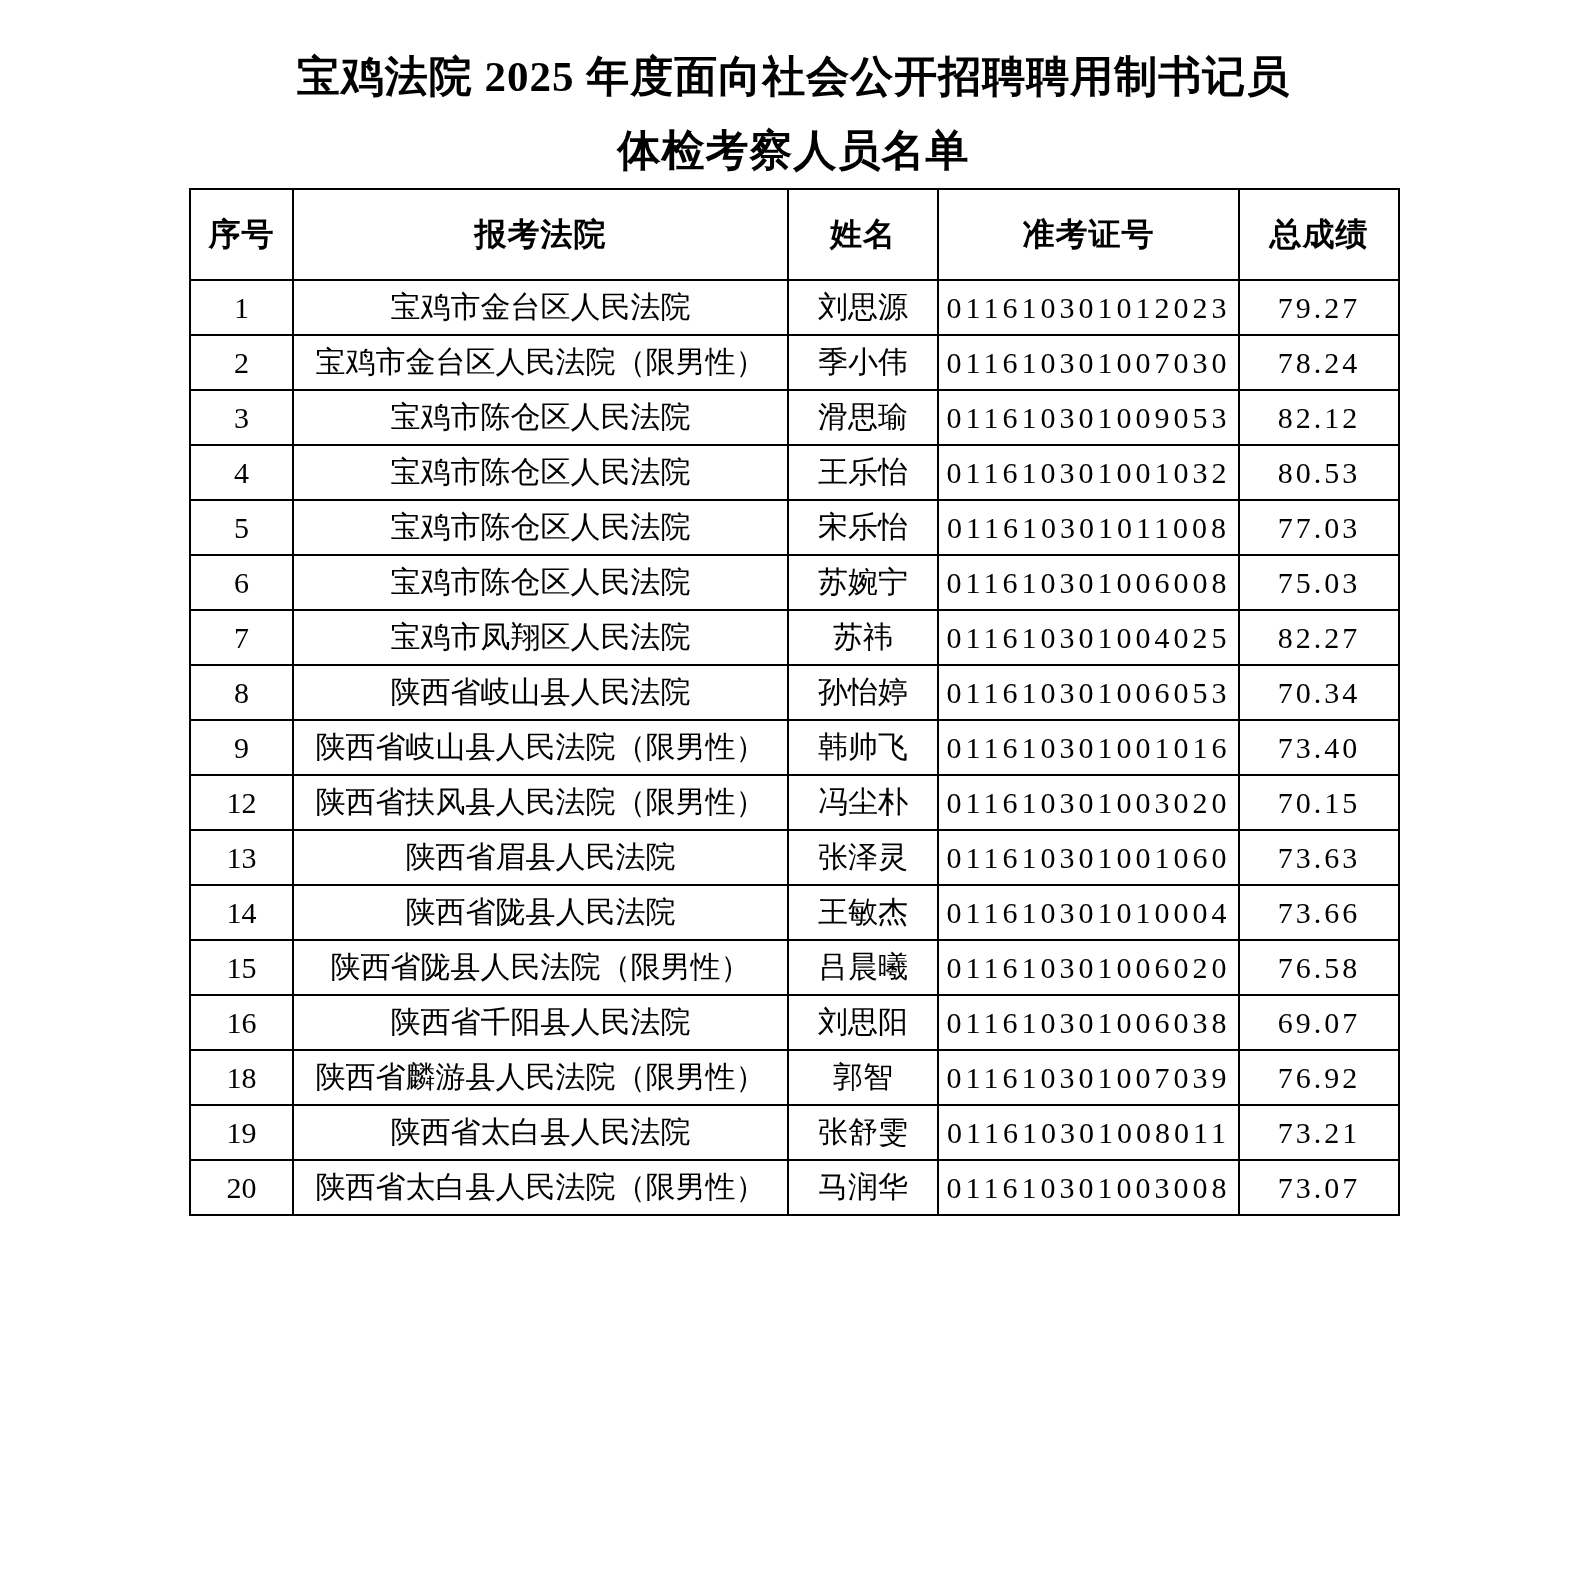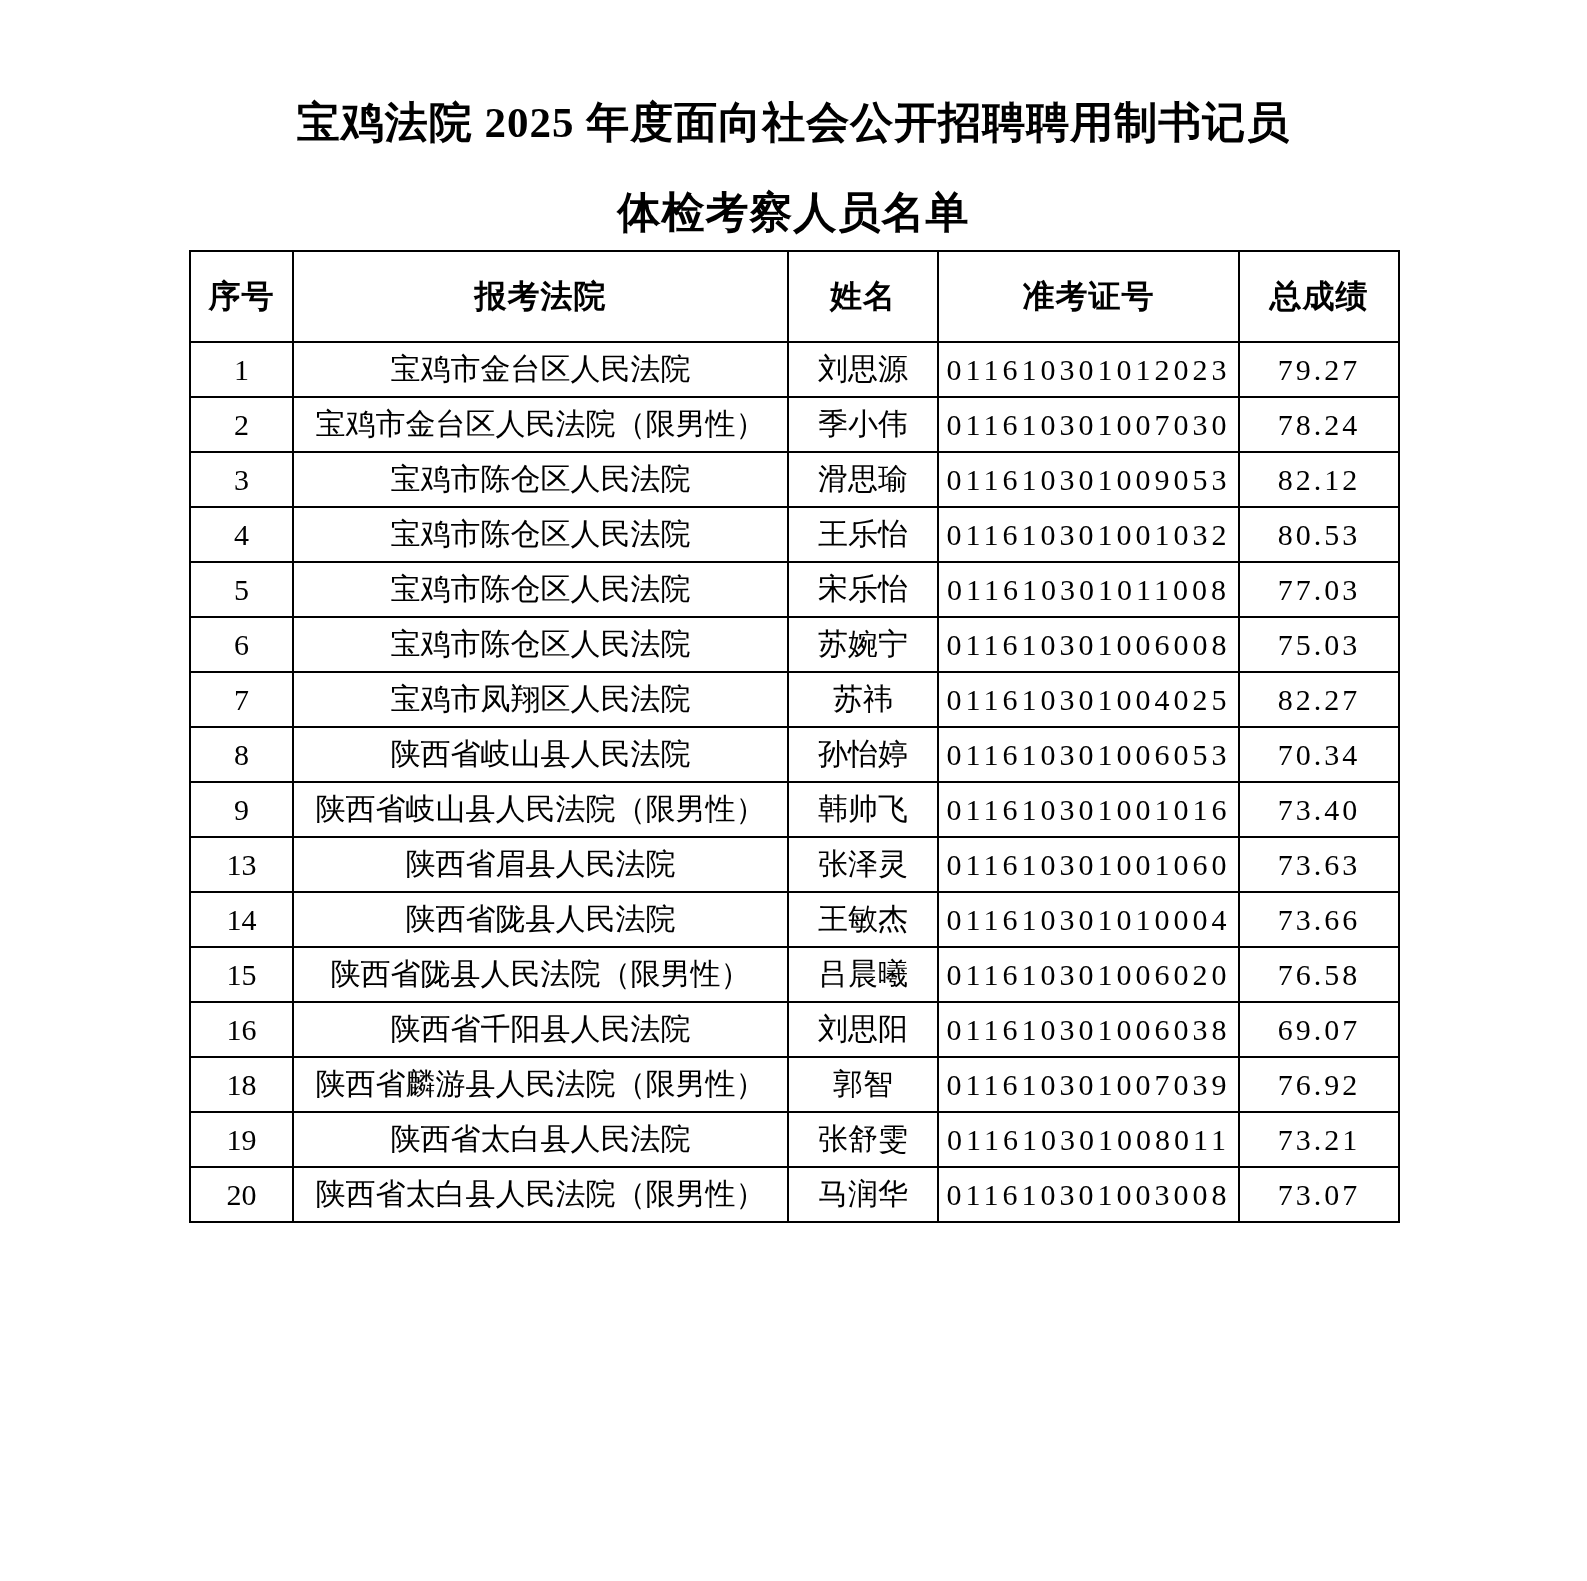--- a/index.html
+++ b/index.html
@@ -11,35 +11,35 @@
     width: 1587px;
     height: 1581px;
     font-family: "Liberation Serif", serif;
     color: #000000;
     overflow: hidden;
   }
   .page {
     box-sizing: border-box;
     width: 1587px;
     height: 1581px;
-    padding-top: 98px;
+    padding-top: 52px;
     background: #ffffff;
   }
   .doc-title {
     margin: 0;
     text-align: center;
     font-size: 43px;
     line-height: 50px;
     font-weight: bold;
     font-family: "Liberation Serif", "DejaVu Serif", serif;
     letter-spacing: 1px;
     white-space: pre;
   }
   .doc-title.second {
-    margin-top: 40px;
+    margin-top: 24px;
   }
   .table-wrap {
     margin: 12px auto 0 auto;
     width: 1209px;
   }
   table.roster {
     width: 1209px;
     table-layout: fixed;
     border-collapse: collapse;
     font-family: Liberation Serif, serif;
@@ -154,20 +154,27 @@
             <td class="c4">70.34</td>
           </tr>
           <tr>
             <td class="c0">9</td>
             <td class="c1">陕西省岐山县人民法院（限男性）</td>
             <td class="c2">韩帅飞</td>
             <td class="c3">011610301001016</td>
             <td class="c4">73.40</td>
           </tr>
           <tr>
+            <td class="c0">12</td>
+            <td class="c1">陕西省扶风县人民法院（限男性）</td>
+            <td class="c2">冯尘朴</td>
+            <td class="c3">011610301003020</td>
+            <td class="c4">70.15</td>
+          </tr>
+          <tr>
             <td class="c0">13</td>
             <td class="c1">陕西省眉县人民法院</td>
             <td class="c2">张泽灵</td>
             <td class="c3">011610301001060</td>
             <td class="c4">73.63</td>
           </tr>
           <tr>
             <td class="c0">14</td>
             <td class="c1">陕西省陇县人民法院</td>
             <td class="c2">王敏杰</td>

